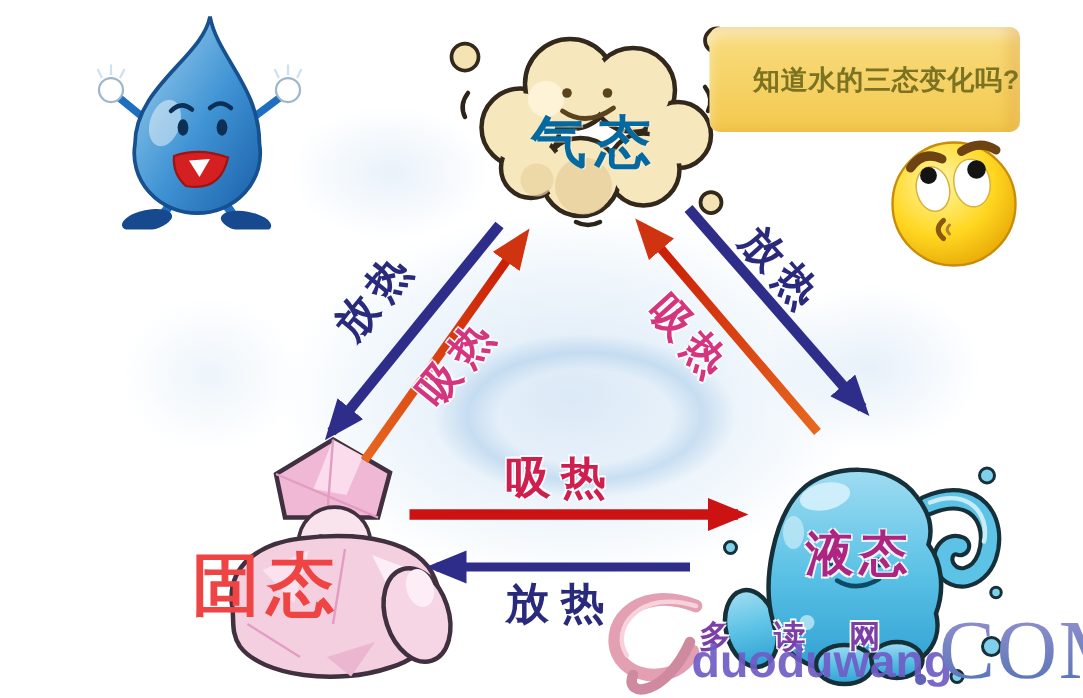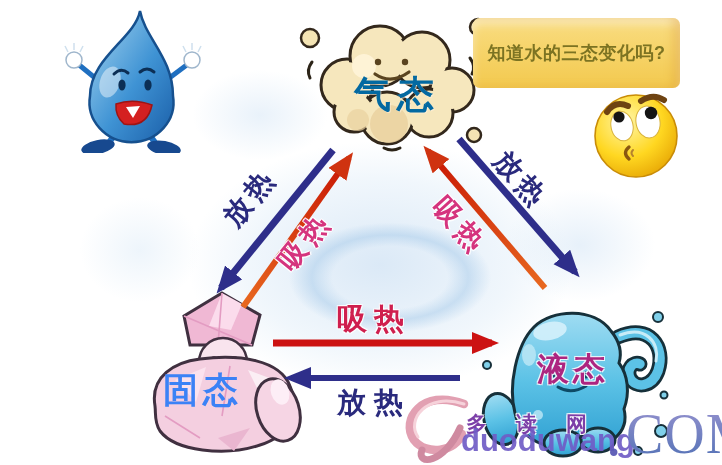--- a/index.html
+++ b/index.html
@@ -19,29 +19,29 @@
   .bg-wisp2{left:480px;top:170px;width:200px;height:150px;
     background:radial-gradient(closest-side,rgba(195,219,242,.40),rgba(255,255,255,0) 75%);}
   .bg-wisp3{left:60px;top:180px;width:160px;height:140px;
     background:radial-gradient(closest-side,rgba(205,226,244,.35),rgba(255,255,255,0) 75%);}
 
   
   .question-box{
     left:473px;top:18px;width:207px;height:70px;border-radius:7px;
     background:linear-gradient(#f9dd82,#f3c94e);
     box-shadow:inset -7px 0 9px rgba(214,146,40,.35), inset 0 6px 8px rgba(255,255,255,.5);
-    display:flex;align-items:center;justify-content:center;
+    display:flex;align-items:center;justify-content:flex-end;
   }
   .question-text{color:#7c7322;font-size:18px;font-weight:bold;letter-spacing:.5px;white-space:nowrap;}
 
   
   .state-label{transform:translate(-50%,-50%);font-weight:bold;white-space:nowrap;}
   .gas-label{left:397px;top:95px;font-size:37px;color:#0369a1;letter-spacing:6px;
     text-shadow:1px 1px 0 rgba(255,240,220,.6);}
-  .solid-label{left:203px;top:390px;font-size:35px;color:#3b82f6;letter-spacing:5px;}
+  .solid-label{left:178px;top:390px;font-size:45px;color:#ef4444;letter-spacing:5px;}
   .liquid-label{left:573px;top:370px;font-size:32px;color:#ad2580;letter-spacing:4px;
     text-shadow:-1px -1px 0 #eaf6fb,1px -1px 0 #eaf6fb,-1px 1px 0 #eaf6fb,1px 1px 0 #eaf6fb;}
 
   
   .t-label{transform-origin:center;font-weight:bold;white-space:nowrap;}
   .release-c{color:#2a2a7d;}
   .absorb-c{color:#d5347e;
     text-shadow:-1px -1px 0 rgba(255,255,255,.85),1px -1px 0 rgba(255,255,255,.85),
                -1px 1px 0 rgba(255,255,255,.85),1px 1px 0 rgba(255,255,255,.85);}
   .diag{font-size:28px;letter-spacing:5px;}

